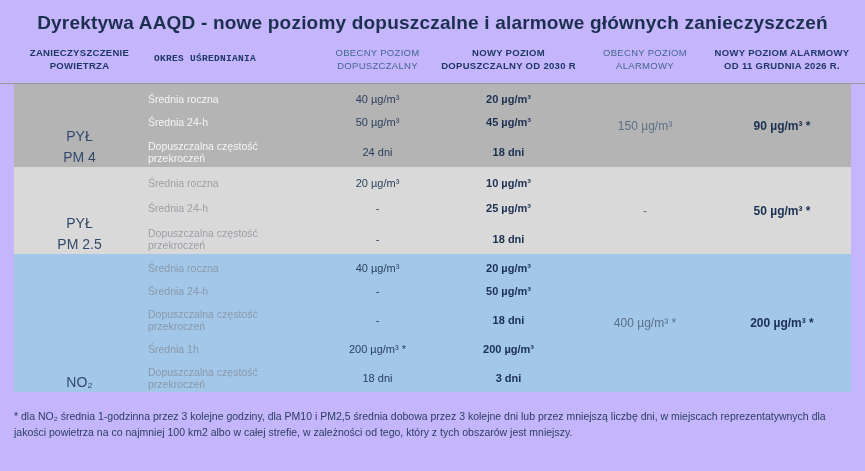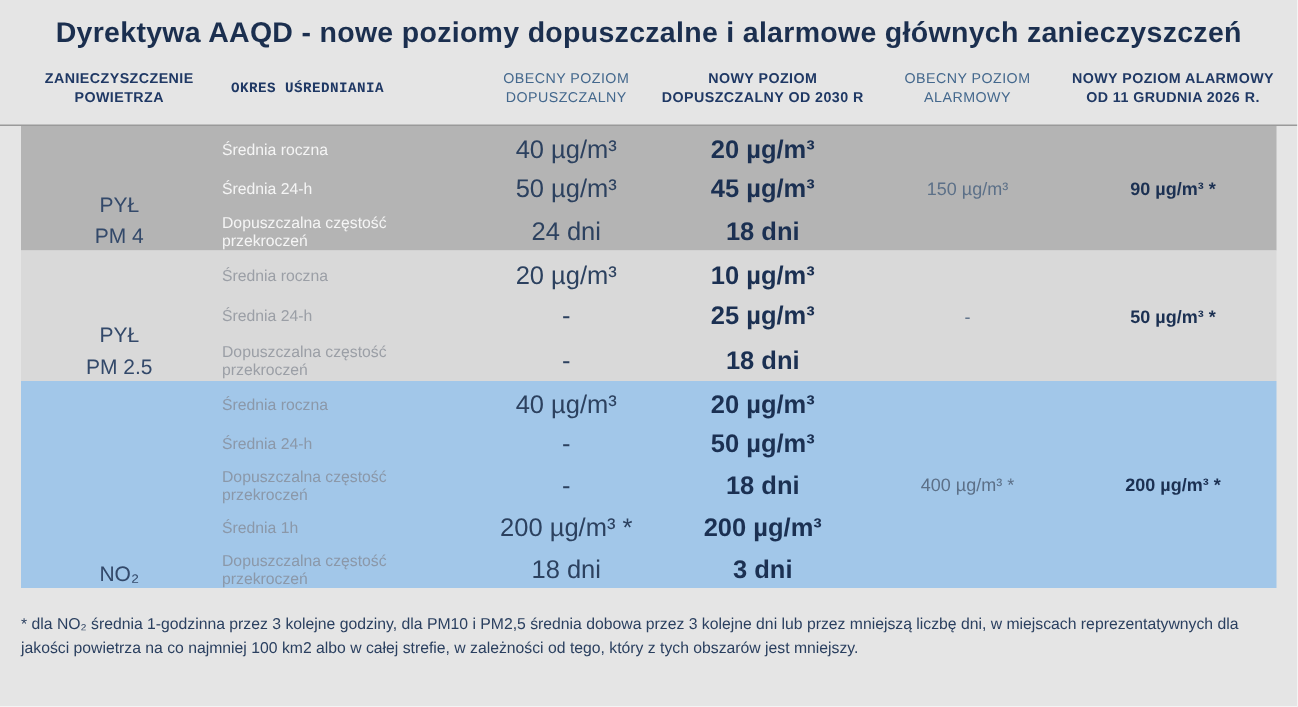--- a/index.html
+++ b/index.html
@@ -1,17 +1,17 @@
 <!DOCTYPE html>
 <html><head>
 <meta charset="utf-8">
 <style>
   html,body { margin:0; padding:0; background:#ffffff; }
   .page {
-    position:relative; width:865px; height:471px; background:#e5e5e5;
+    position:relative; width:865px; height:471px; background:#c4b5fd;
     font-family:"Liberation Sans", sans-serif; color:#1f3050; overflow:hidden;
   }
   .title {
     margin:0; padding-top:12px; text-align:center;
     font-size:19px; font-weight:700; color:#1b2f4f; letter-spacing:.2px;
   }
   .grid6 {
     margin:0 14px; display:grid;
     grid-template-columns:131px 170px 125px 137px 136px 138px;
   }
@@ -31,21 +31,21 @@
   .pollutant-cell {
     display:flex; flex-direction:column; align-items:center; justify-content:flex-end;
     font-size:14px; color:#33496a; line-height:1.45; text-align:center;
   }
   .subrows { display:flex; flex-direction:column; justify-content:space-around; height:100%; padding:3px 0; }
   .subrow { display:grid; grid-template-columns:170px 125px 137px; align-items:center; }
   .period-label { font-size:10.5px; padding-left:3px; }
   .block-pm10 .period-label { color:#f5f5f5; }
   .block-pm25 .period-label { color:#9b9fa6; }
   .block-no2  .period-label { color:#8b98a9; }
-  .val { text-align:center; font-size:17px; }
+  .val { text-align:center; font-size:11px; }
   .val-current { color:#2c415f; font-weight:400; }
   .val-new { color:#1b3052; font-weight:700; }
   .alarm-cell { display:flex; align-items:center; justify-content:center; font-size:12px; }
   .alarm-current { color:#5c7088; font-weight:400; }
   .alarm-new { color:#1b3052; font-weight:700; }
   .footnote {
     margin:16px 14px 0 14px; font-size:10.5px; line-height:1.55; color:#2a3f5f;
   }
 </style>
 </head>

